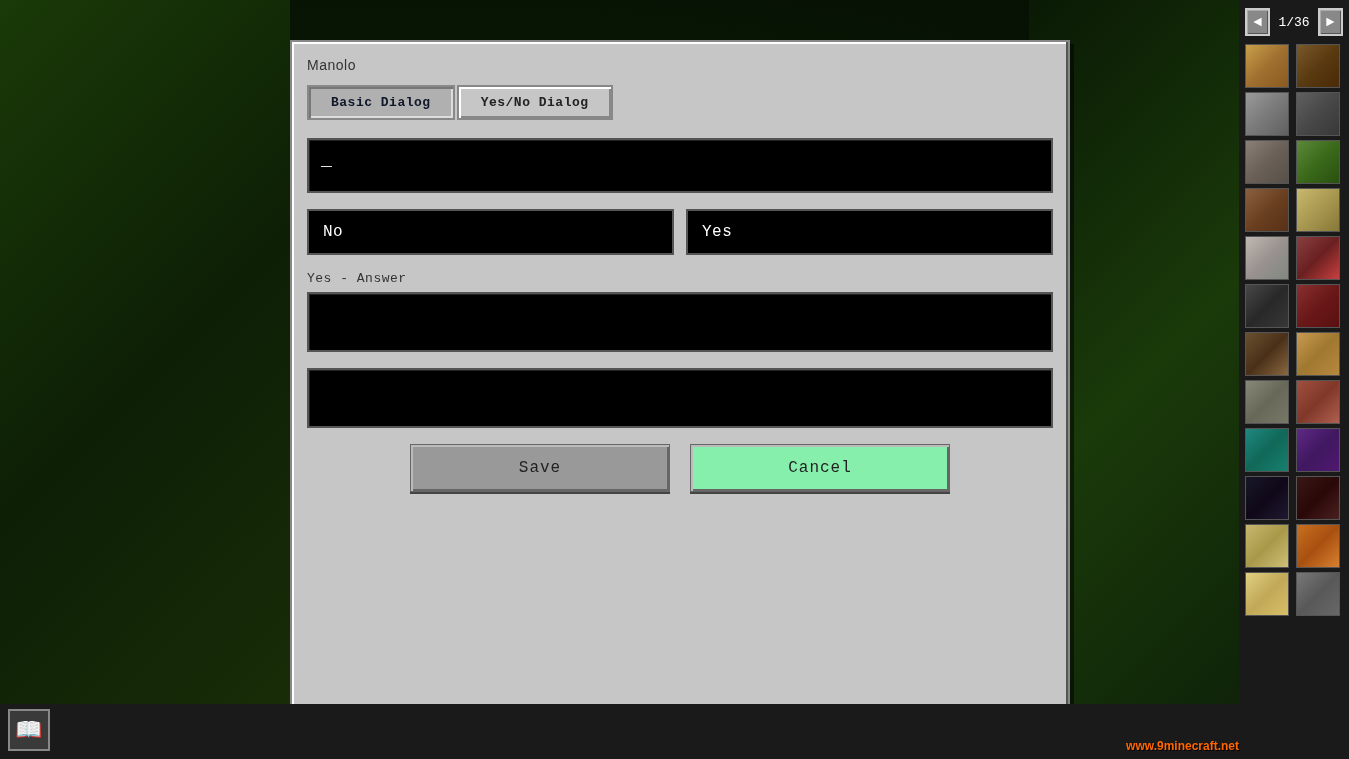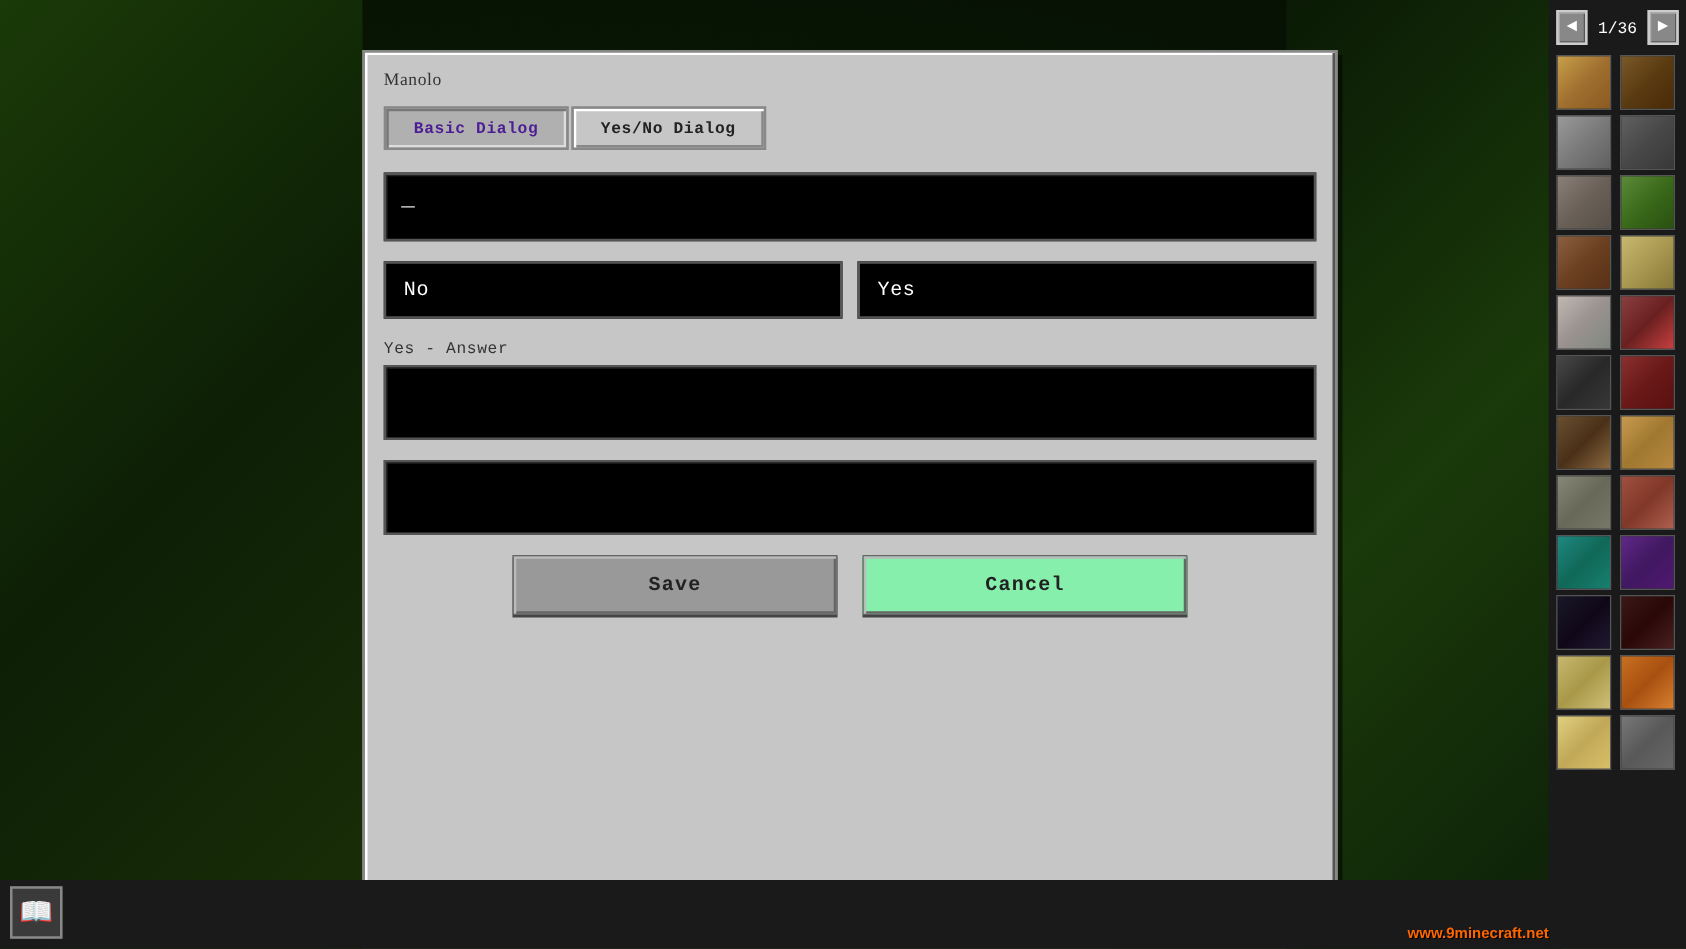--- a/index.html
+++ b/index.html
@@ -67,21 +67,21 @@
         inset 2px 2px 0px #fff,
         4px 4px 0px rgba(0,0,0,0.5);
       z-index: 10;
       padding: 15px;
     }
 
     .dialog-title {
       font-size: 14px;
       color: #333;
       margin-bottom: 12px;
-      font-family: Liberation Serif, serif;
+      font-family: Liberation Sans, sans-serif;
       letter-spacing: 0.5px;
     }
 
     
     .tabs {
       display: flex;
       gap: 2px;
       margin-bottom: 18px;
     }
 
@@ -90,21 +90,21 @@
       font-family: 'Courier New', monospace;
       font-size: 13px;
       font-weight: bold;
       cursor: pointer;
       border: 2px solid #888;
       letter-spacing: 0.5px;
     }
 
     .tab-active {
       background: #b0b0b0;
-      color: #4c1d95;
+      color: #0f172a;
       box-shadow: 
         inset 2px 2px 0px #777,
         inset -2px -2px 0px #ddd;
     }
 
     .tab-inactive {
       background: #c6c6c6;
       color: #222;
       box-shadow: 
         inset 2px 2px 0px #fff,
@@ -165,21 +165,21 @@
       margin-top: 10px;
       justify-content: center;
     }
 
     .btn {
       flex: 1;
       max-width: 260px;
       padding: 14px 20px;
       font-family: 'Courier New', monospace;
       font-size: 16px;
-      font-weight: bold;
+      font-weight: normal;
       letter-spacing: 1px;
       cursor: pointer;
       border: none;
       outline: none;
     }
 
     .btn-save {
       background: #999;
       color: #222;
       box-shadow: 

